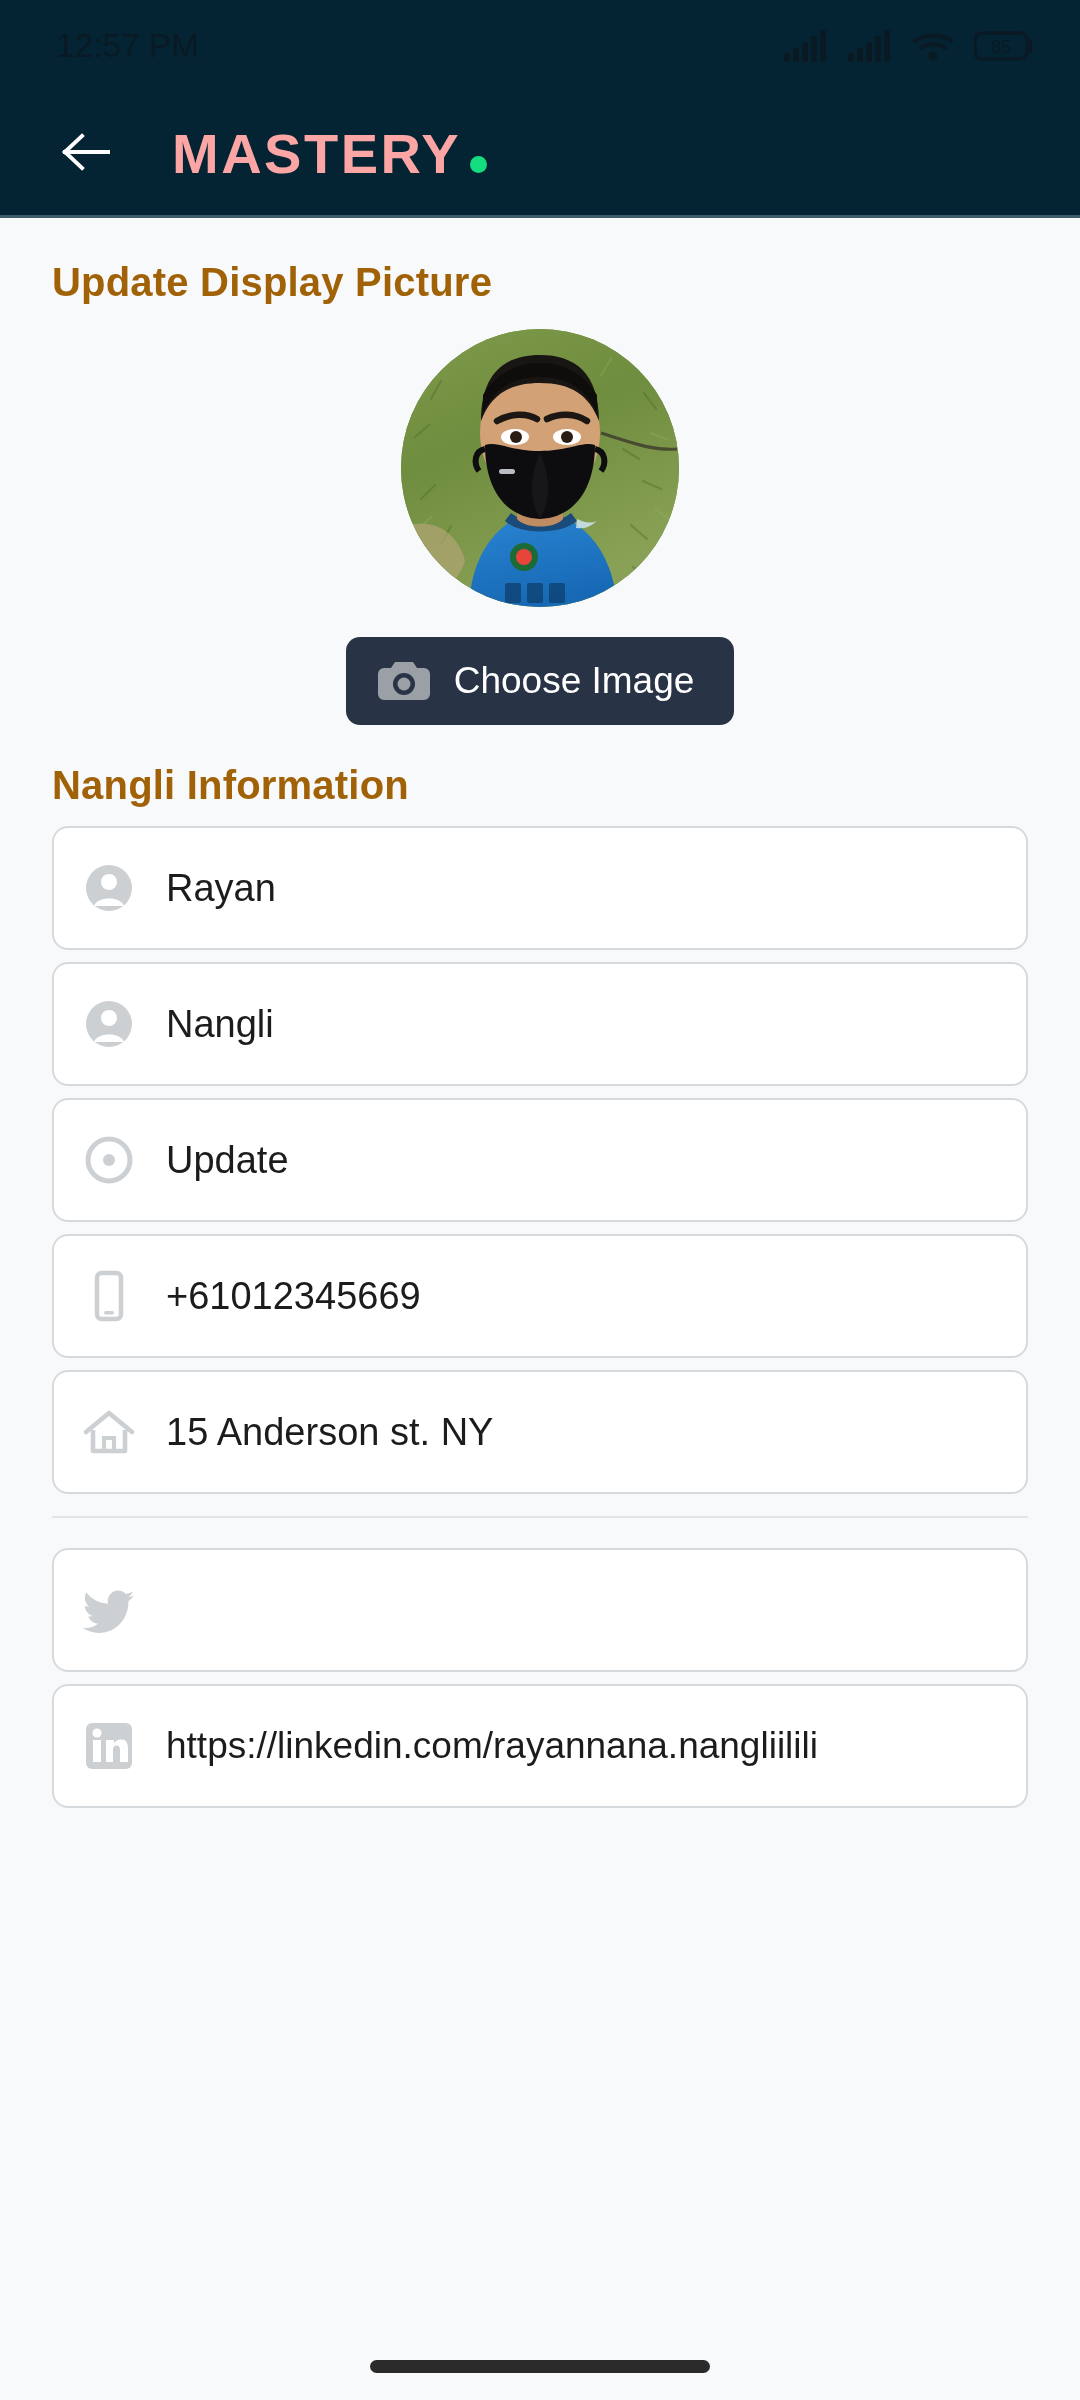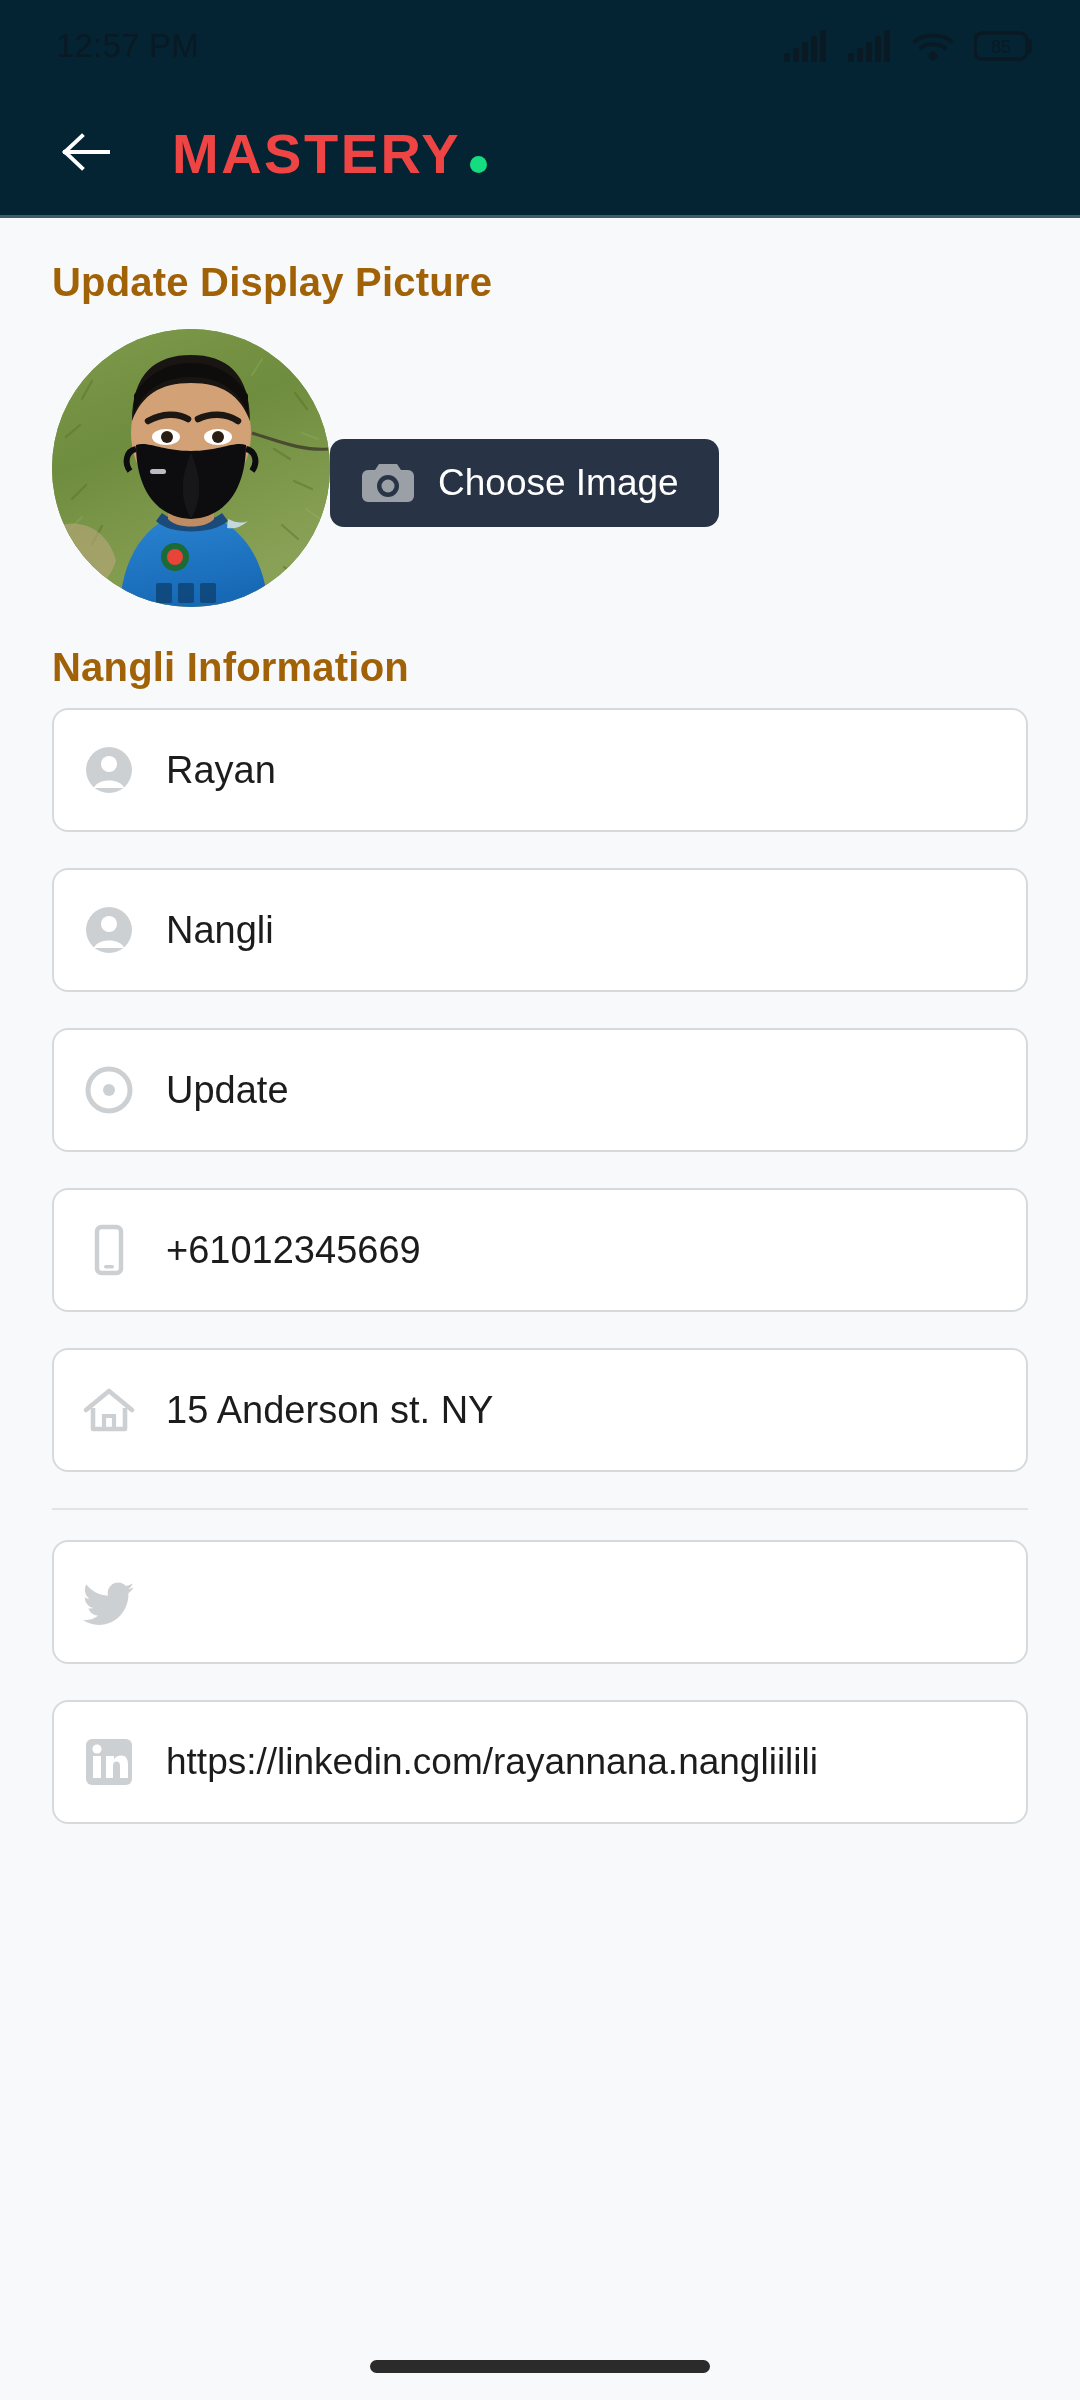--- a/index.html
+++ b/index.html
@@ -67,21 +67,21 @@
     justify-content: center;
     cursor: pointer;
   }
   .brand {
     margin-left: 48px;
     display: flex;
     align-items: baseline;
     font-size: 56px;
     font-weight: 800;
     letter-spacing: 2.5px;
-    color: #ef4444;
+    color: #fca5a5;
   }
   .brand-dot {
     width: 17px;
     height: 17px;
     border-radius: 50%;
     background: #13dd7e;
     margin-left: 9px;
     display: inline-block;
   }
 
@@ -98,21 +98,21 @@
     color: #a16207;
     letter-spacing: 0.2px;
   }
   .title-display { margin-top: 42px; }
   .title-basic   { margin-top: 38px; margin-bottom: 18px; }
 
   
   .avatar-wrap {
     margin-top: 24px;
     display: flex;
-    flex-direction: row;
+    flex-direction: column;
     align-items: center;
   }
   .avatar {
     width: 278px;
     height: 278px;
     border-radius: 50%;
     overflow: hidden;
     position: relative;
     background: #6f8a3e;
   }
@@ -137,21 +137,21 @@
 
   
   .field {
     height: 124px;
     background: #ffffff;
     border: 2px solid #d7dadd;
     border-radius: 16px;
     display: flex;
     align-items: center;
     padding: 0 26px;
-    margin-bottom: 36px;
+    margin-bottom: 12px;
     overflow: hidden;
     cursor: text;
   }
   .field .ficon {
     width: 58px;
     height: 58px;
     flex: none;
     display: flex;
     align-items: center;
     justify-content: center;

